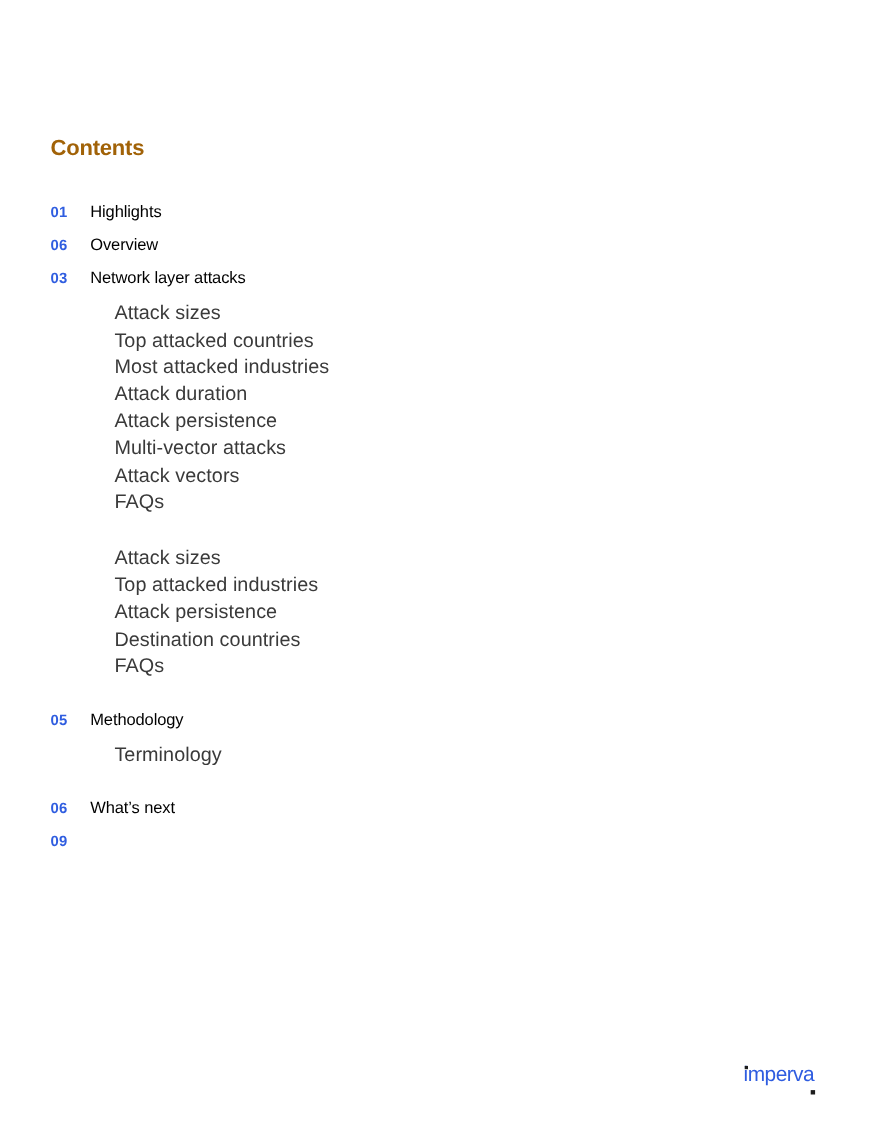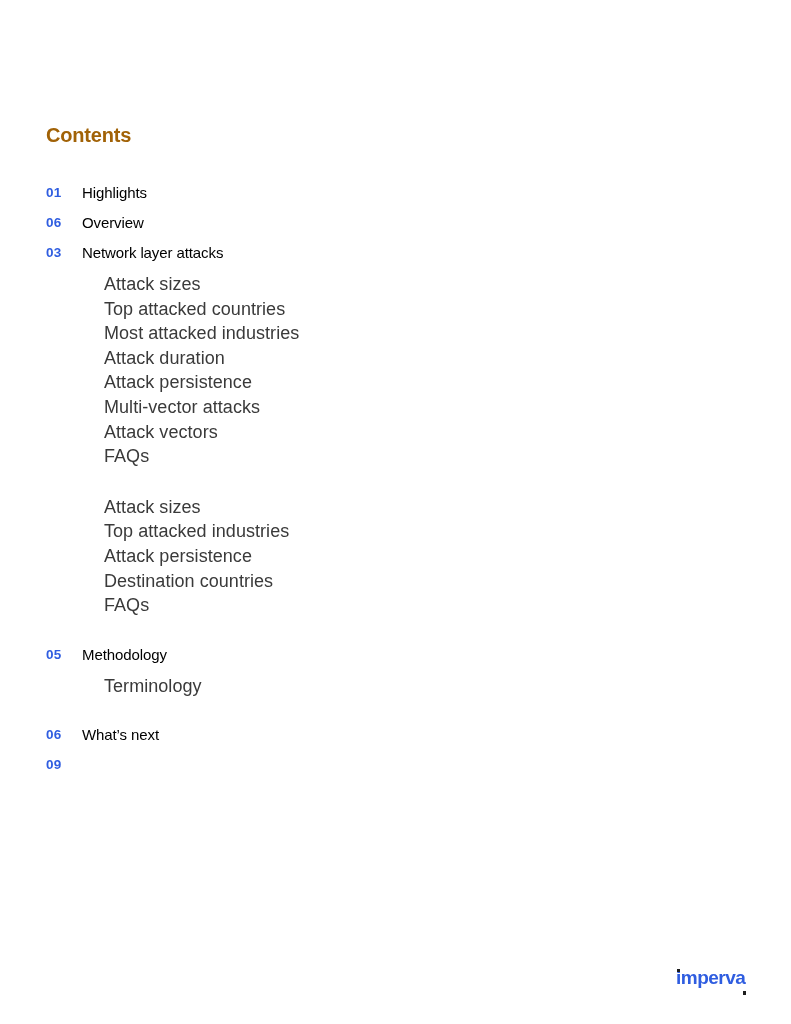--- a/index.html
+++ b/index.html
@@ -102,21 +102,21 @@
 
   
   .logo {
     position: absolute;
     left: 676px;
     top: 968px;
     height: 24px;
   }
   .logo-text {
     font-size: 19px;
-    font-weight: bold;
+    font-weight: normal;
     color: #2f5de0;
     letter-spacing: -0.5px;
     line-height: 1;
     position: relative;
     display: inline-block;
   }
   .logo-dot-i {
     position: absolute;
     left: 1px;
     top: 1px;

